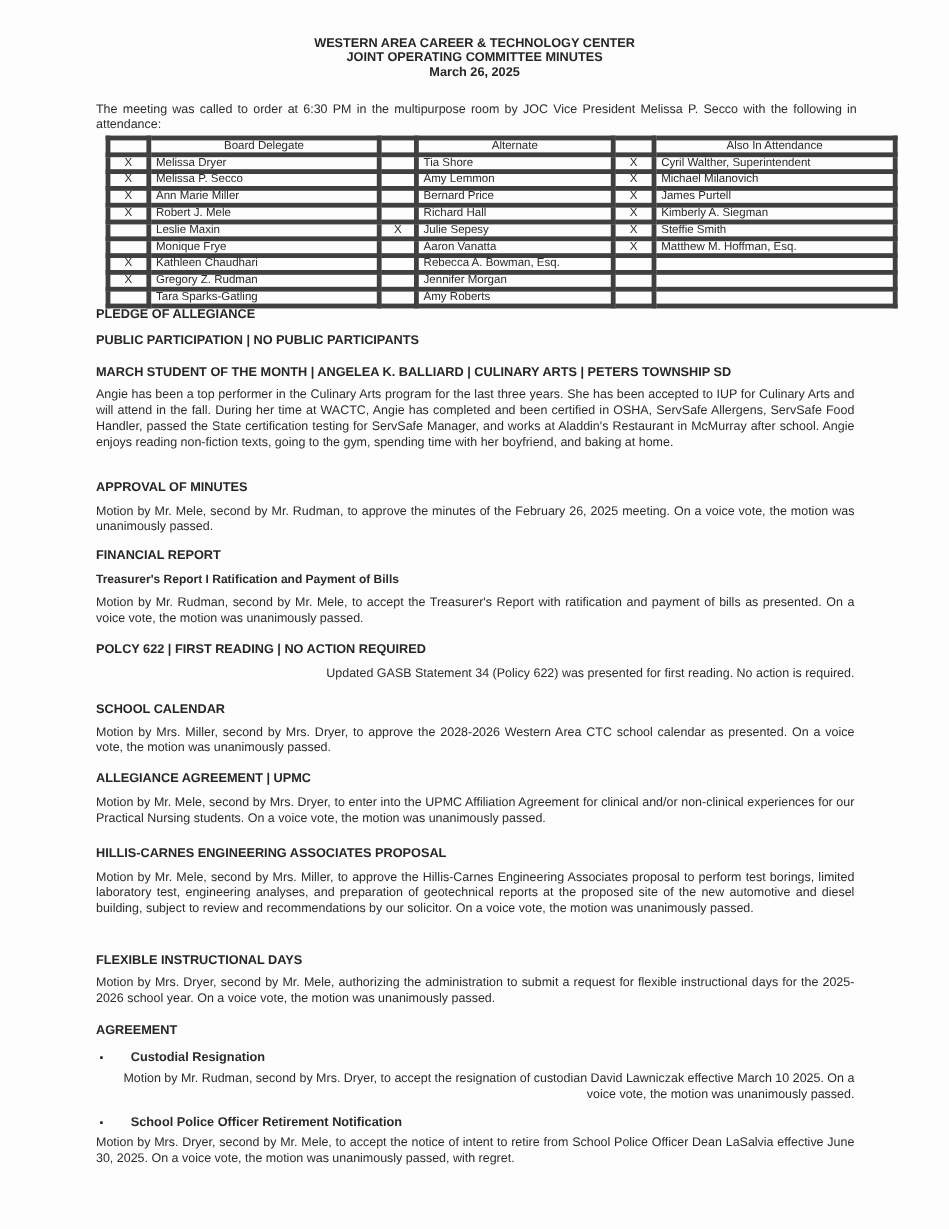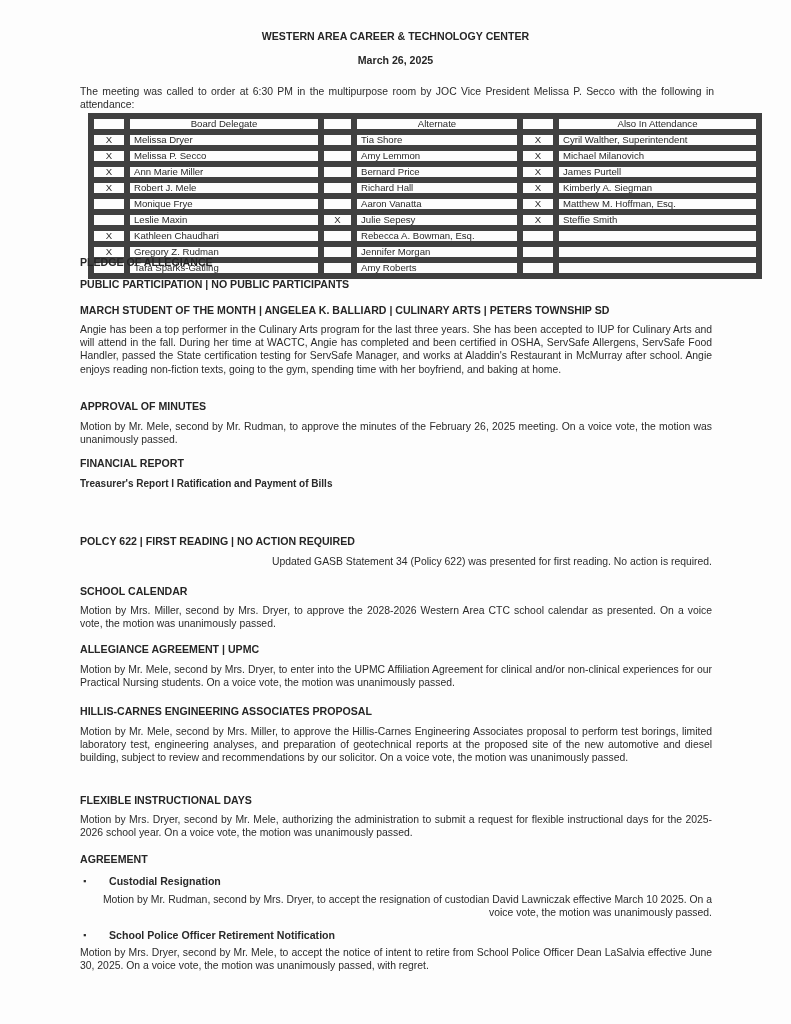--- a/index.html
+++ b/index.html
@@ -13,33 +13,34 @@
   .p.nj { text-align: right; }
   .h { position: absolute; left: 80px; font-weight: bold; font-size: 10.6px;
        line-height: 13px; color: #262626; white-space: nowrap; }
   .sh { position: absolute; left: 80px; font-weight: bold; font-size: 10px;
         line-height: 12px; color: #2a2a2a; white-space: nowrap; }
   .bullet { position: absolute; left: 83px; font-size: 9px; line-height: 12px; }
   .bl { position: absolute; left: 109px; font-weight: bold; font-size: 10.6px;
         line-height: 12px; white-space: nowrap; }
   table.att { position: absolute; left: 88px; top: 113px; border-collapse: collapse;
               font-size: 9.6px; color: #2a2a2a; }
-  table.att td { border: 6px solid #404040; height: 10px; padding: 0 0 0 4px;
+  table.att td { border: 4px solid #404040; height: 10px; padding: 0 0 0 4px;
                  line-height: 10px; white-space: nowrap; }
   table.att td.mk { text-align: center; padding: 0; }
   table.att tr.head td { text-align: center; padding: 0; }
   .c1 { width: 30px; } .c2 { width: 184px; } .c3 { width: 27px; }
   .c4 { width: 156px; } .c5 { width: 30px; } .c6 { width: 193px; }
 </style>
 </head>
 <body>
 
 <div class="page">
 
   <div class="hdr" style="top:30px">WESTERN AREA CAREER &amp; TECHNOLOGY CENTER</div>
+  <div class="hdr" style="top:42px">JOINT OPERATING COMMITTEE MINUTES</div>
   <div class="hdr" style="top:54px">March 26, 2025</div>
 
   <div class="p" style="top:85px; width:634px;">The meeting was called to order at 6:30 PM in the multipurpose room by JOC Vice President Melissa P. Secco with the following in attendance:</div>
 
   <table class="att">
     <tbody id="att-body">
       <tr class="head">
         <td class="c1"></td>
         <td class="c2">Board Delegate</td>
         <td class="c3"></td>
@@ -74,33 +75,33 @@
         <tr>
           <td class="c1 mk">X</td>
           <td class="c2">Robert J. Mele</td>
           <td class="c3 mk"></td>
           <td class="c4">Richard Hall</td>
           <td class="c5 mk">X</td>
           <td class="c6">Kimberly A. Siegman</td>
         </tr>
         <tr>
           <td class="c1 mk"></td>
+          <td class="c2">Leslie Maxin</td>
+          <td class="c3 mk">X</td>
+          <td class="c4">Julie Sepesy</td>
+          <td class="c5 mk">X</td>
+          <td class="c6">Steffie Smith</td>
+        </tr>
+        <tr>
+          <td class="c1 mk"></td>
           <td class="c2">Monique Frye</td>
           <td class="c3 mk"></td>
           <td class="c4">Aaron Vanatta</td>
           <td class="c5 mk">X</td>
           <td class="c6">Matthew M. Hoffman, Esq.</td>
-        </tr>
-        <tr>
-          <td class="c1 mk"></td>
-          <td class="c2">Leslie Maxin</td>
-          <td class="c3 mk">X</td>
-          <td class="c4">Julie Sepesy</td>
-          <td class="c5 mk">X</td>
-          <td class="c6">Steffie Smith</td>
         </tr>
         <tr>
           <td class="c1 mk">X</td>
           <td class="c2">Kathleen Chaudhari</td>
           <td class="c3 mk"></td>
           <td class="c4">Rebecca A. Bowman, Esq.</td>
           <td class="c5 mk"></td>
           <td class="c6"></td>
         </tr>
         <tr>
@@ -126,20 +127,21 @@
   <div class="h" style="top:278px">PUBLIC PARTICIPATION | NO PUBLIC PARTICIPANTS</div>
 
   <div class="h" style="top:304px">MARCH STUDENT OF THE MONTH | ANGELEA K. BALLIARD | CULINARY ARTS | PETERS TOWNSHIP SD</div>
   <div class="p" style="top:323px">Angie has been a top performer in the Culinary Arts program for the last three years. She has been accepted to IUP for Culinary Arts and will attend in the fall. During her time at WACTC, Angie has completed and been certified in OSHA, ServSafe Allergens, ServSafe Food Handler, passed the State certification testing for ServSafe Manager, and works at Aladdin's Restaurant in McMurray after school. Angie enjoys reading non-fiction texts, going to the gym, spending time with her boyfriend, and baking at home.</div>
 
   <div class="h" style="top:400px">APPROVAL OF MINUTES</div>
   <div class="p" style="top:420px">Motion by Mr. Mele, second by Mr. Rudman, to approve the minutes of the February 26, 2025 meeting. On a voice vote, the motion was unanimously passed.</div>
 
   <div class="h" style="top:457px">FINANCIAL REPORT</div>
   <div class="sh" style="top:478px">Treasurer's Report I Ratification and Payment of Bills</div>
+  <div class="p" style="top:496px">Motion by Mr. Rudman, second by Mr. Mele, to accept the Treasurer's Report with ratification and payment of bills as presented.  On a voice vote, the motion was unanimously passed.</div>
 
   <div class="h" style="top:535px">POLCY 622 | FIRST READING | NO ACTION REQUIRED</div>
   <div class="p nj" style="top:555px">Updated GASB Statement 34 (Policy 622) was presented for first reading. No action is required.</div>
 
   <div class="h" style="top:585px">SCHOOL CALENDAR</div>
   <div class="p" style="top:604px">Motion by Mrs. Miller, second by Mrs. Dryer, to approve the 2028-2026 Western Area CTC school calendar as presented. On a voice vote, the motion was unanimously passed.</div>
 
   <div class="h" style="top:643px">ALLEGIANCE AGREEMENT | UPMC</div>
   <div class="p" style="top:663px">Motion by Mr. Mele, second by Mrs. Dryer, to enter into the UPMC Affiliation Agreement for clinical and/or non-clinical experiences for our Practical Nursing students. On a voice vote, the motion was unanimously passed.</div>
 

